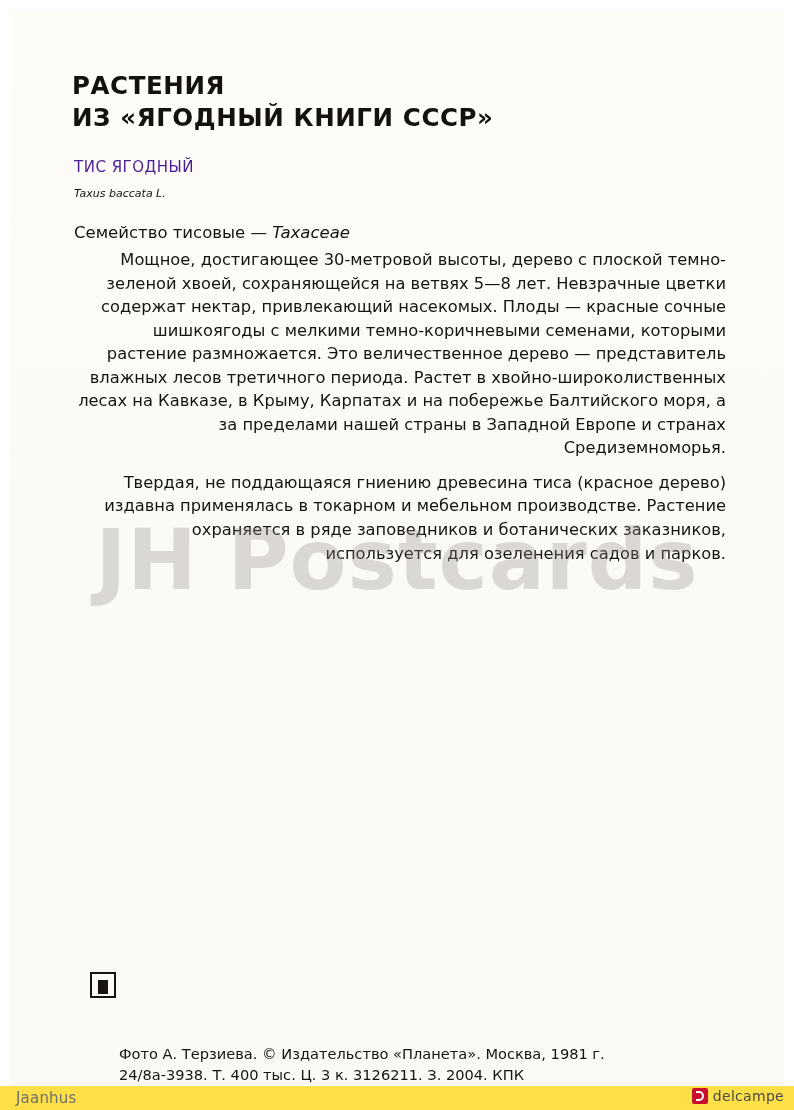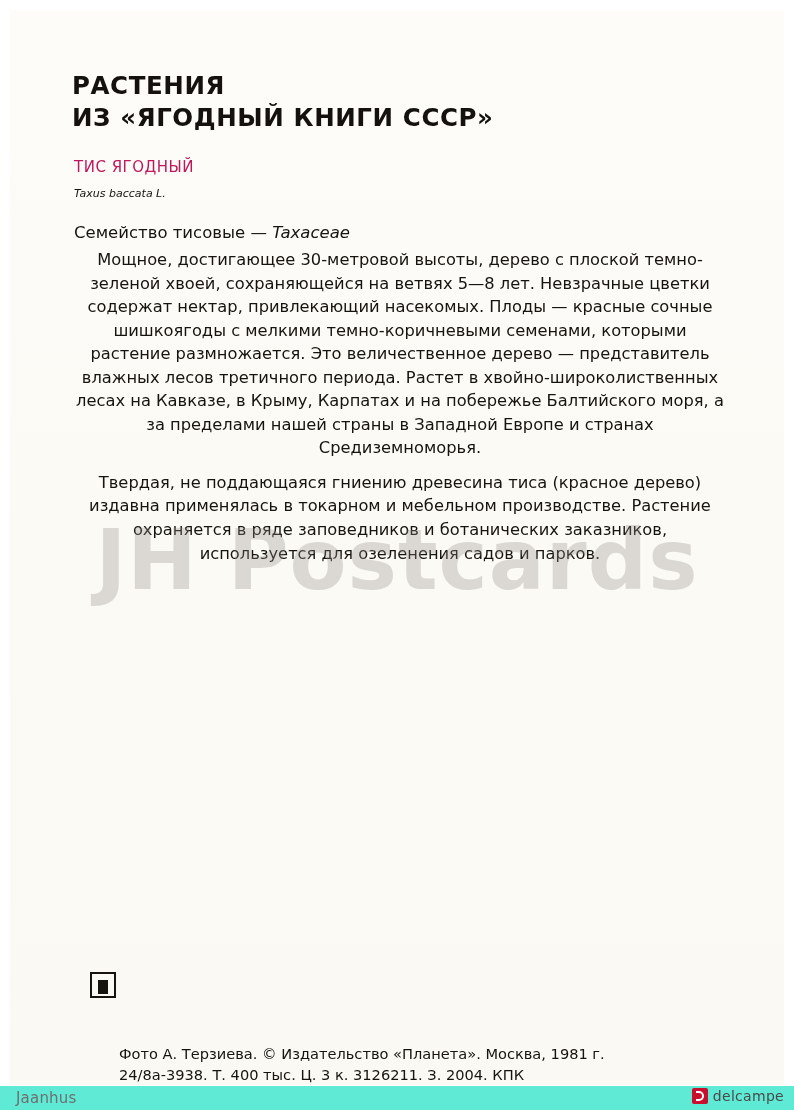--- a/index.html
+++ b/index.html
@@ -72,21 +72,21 @@
   #title-block {
     position: absolute;
     left: 64px;
     top: 146px;
     width: 650px;
   }
   .common-name {
     font-family: "DejaVu Sans", sans-serif;
     font-size: 15px;
     letter-spacing: 0.5px;
-    color: #be185d;
+    color: #4c1d95;
     line-height: 1.5;
   }
   .latin-name {
     font-family: "DejaVu Sans", sans-serif;
     font-style: italic;
     font-size: 11px;
     color: #17140f;
     line-height: 1.55;
     margin-top: 6px;
   }
@@ -106,21 +106,21 @@
     position: absolute;
     left: 64px;
     top: 238px;
     width: 652px;
   }
   .body-par {
     font-family: "DejaVu Sans", sans-serif;
     font-size: 16.3px;
     color: #17140f;
     line-height: 1.445;
-    text-align: center;
+    text-align: right;
     margin: 0;
   }
   .body-par + .body-par {
     margin-top: 11px;
   }
 
   
   #watermark {
     position: absolute;
     left: 0;
@@ -173,21 +173,21 @@
     background: #17140f;
   }
 
   
   #bottom-strip {
     position: absolute;
     left: 0;
     top: 1086px;
     width: 794px;
     height: 24px;
-    background: #5eead4;
+    background: #fde047;
   }
   #site-label {
     position: absolute;
     left: 16px;
     top: 3px;
     font-family: "DejaVu Sans", sans-serif;
     font-size: 15px;
     color: #6f6f6f;
     letter-spacing: 0.2px;
   }

